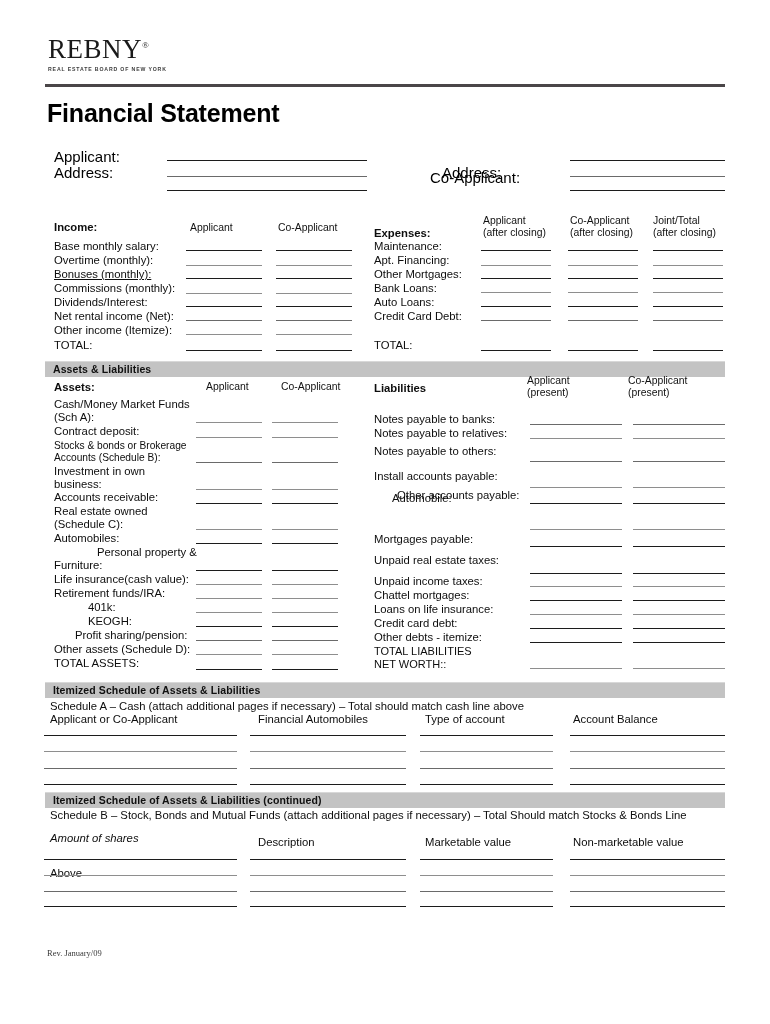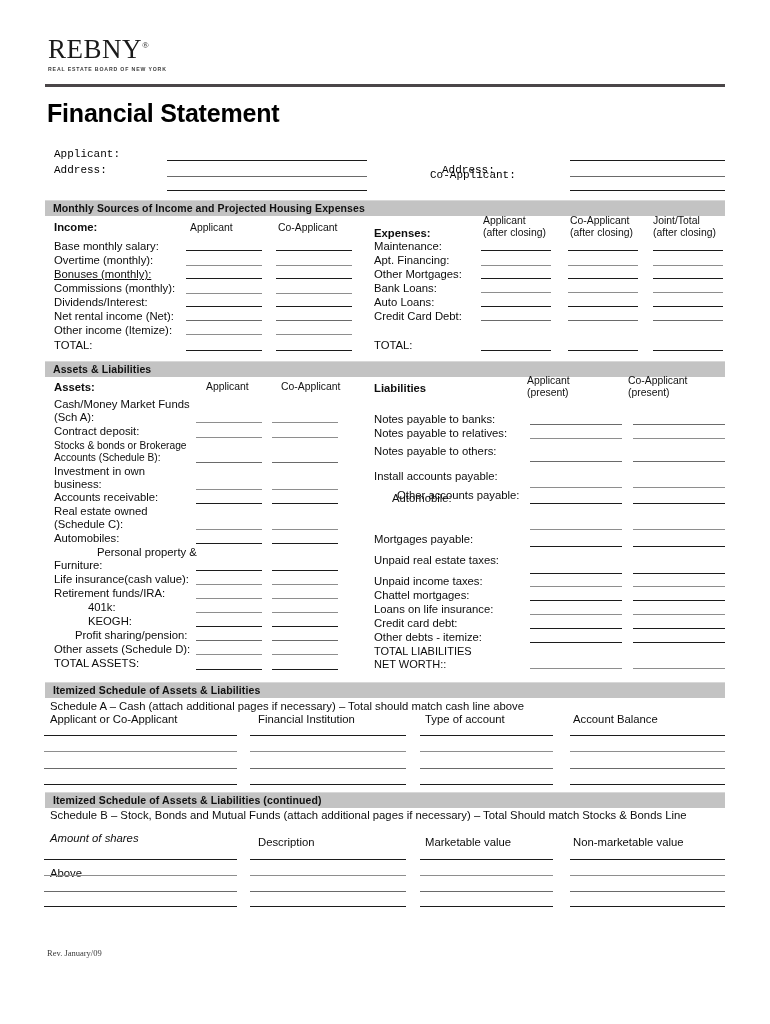--- a/index.html
+++ b/index.html
@@ -71,24 +71,23 @@
     font-size: 25px;
     font-weight: bold;
     letter-spacing: -0.2px;
     color: #000;
   }
 
   
   .applicant-area { position: absolute; left: 0; top: 0; width: 770px; }
   .lbl {
     position: absolute;
-    font-size: 11px;
+    font-size: 15px;
     color: #000;
     white-space: nowrap;
-    font-family: Liberation Mono, monospace;
   }
   .wline {
     position: absolute;
     height: 1px;
     background: #4d4d4d;
   }
   .wline.dark { background: #1c1c1c; }
   .wline.mid  { background: #6a6a6a; }
   .wline.soft { background: #8e8e8e; }
 
@@ -161,23 +160,20 @@
     <div class="wline mid" style="left:167px; top:176px; width:200px;"></div>
     <div class="wline dark" style="left:167px; top:190px; width:200px;"></div>
 
     <div class="lbl" style="left:430px; top:148px;margin-top:21px;">Co-Applicant:</div>
     <div class="lbl" style="left:442px; top:164px;">Address:</div>
     <div class="wline dark" style="left:570px; top:160px; width:155px;"></div>
     <div class="wline mid" style="left:570px; top:176px; width:155px;"></div>
     <div class="wline dark" style="left:570px; top:190px; width:155px;"></div>
   </div>
 
-  <div class="sec-bar" style="top:200px;">
-    <span>Monthly Sources of Income and Projected Housing Expenses</span>
-  </div>
 
   <div>
     <div class="t b" style="left:54px; top:221px;">Income:</div>
     <div class="colhead" style="left:190px; top:222px;">Applicant</div>
     <div class="colhead" style="left:278px; top:222px;">Co-Applicant</div>
 
     <div class="t" style="left:54px; top:240px;">Base monthly salary:</div>
     <div class="t" style="left:54px; top:254px;">Overtime (monthly):</div>
     <div class="t" style="left:54px; top:268px;text-decoration:underline;">Bonuses (monthly):</div>
     <div class="t" style="left:54px; top:282px;text-align:center;">Commissions (monthly):</div>
@@ -373,21 +369,21 @@
     <div class="wline dark" style="left:633px; top:642px; width:92px;"></div>
     <div class="wline soft" style="left:633px; top:668px; width:92px;"></div>
   </div>
 
   <div class="sec-bar" style="top:682px;">
     <span>Itemized Schedule of Assets &amp; Liabilities</span>
   </div>
   <div>
     <div class="t" style="left:50px; top:700px;">Schedule A – Cash (attach additional pages if necessary) – Total should match cash line above</div>
     <div class="t" style="left:50px; top:713px;">Applicant or Co-Applicant</div>
-    <div class="t" style="left:258px; top:713px;">Financial Institution</div>
+    <div class="t" style="left:258px; top:713px;">Financial Automobiles</div>
     <div class="t" style="left:425px; top:713px;">Type of account</div>
     <div class="t" style="left:573px; top:713px;">Account Balance</div>
 
     <div class="wline dark" style="left:44px; top:735px; width:193px;"></div>
     <div class="wline soft" style="left:44px; top:751px; width:193px;"></div>
     <div class="wline mid" style="left:44px; top:768px; width:193px;"></div>
     <div class="wline dark" style="left:44px; top:784px; width:193px;"></div>
 
     <div class="wline dark" style="left:250px; top:735px; width:156px;"></div>
     <div class="wline soft" style="left:250px; top:751px; width:156px;"></div>

